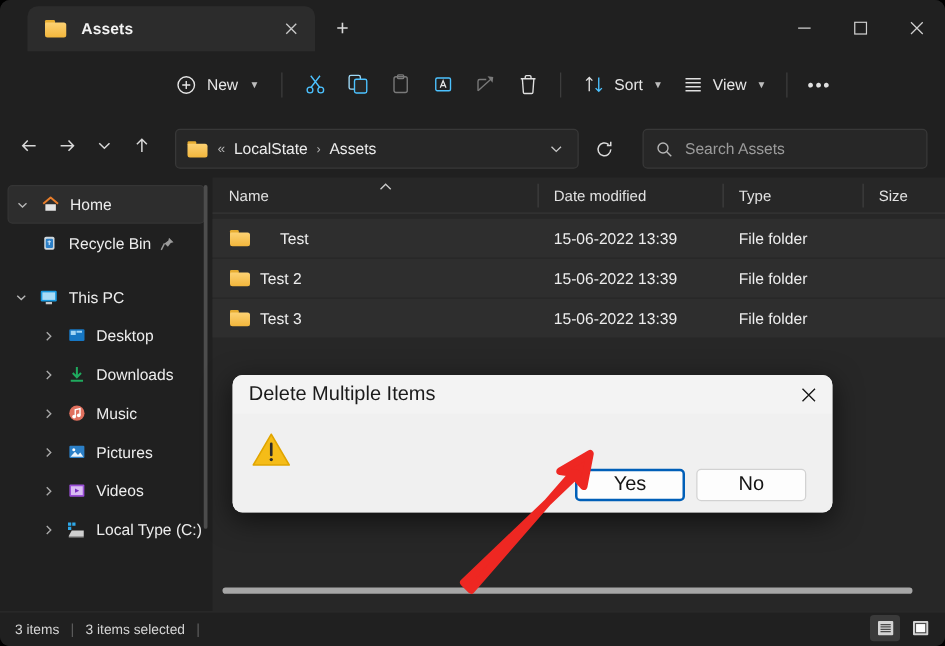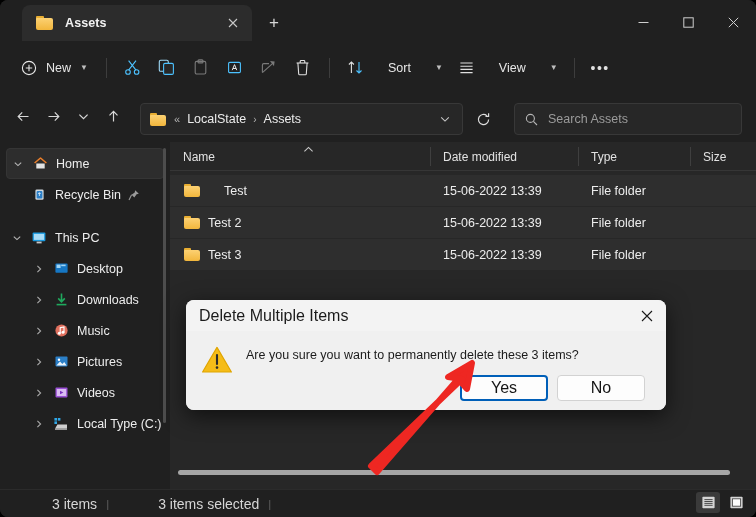--- a/index.html
+++ b/index.html
@@ -63,26 +63,26 @@
     width: 45px; height: 45px; display: flex;
     align-items: center; justify-content: center;
     color: #cfcfcf;
   }
   .wc svg { display: block; }
 
   
   .toolbar {
     position: absolute; left: 0; top: 45px; width: 672px; height: 45px;
     background: #202020;
-    display: flex; align-items: center; padding-left: 12px;
+    display: flex; align-items: center;  justify-content: flex-end;
   }
   .tb-btn {
     height: 30px; display: flex; align-items: center;
     padding: 0 7px; border-radius: 4px; color: #e6e6e6;
-    font-size: 12.5px; gap: 22px;
+    font-size: 12.5px; gap: 6px;
   }
   .tb-btn.new-btn { padding: 0 9px 0 7px; gap: 7px; }
   .tb-ico { width: 20px; height: 20px; display: flex; align-items: center; justify-content: center; }
   .tb-ico svg { display: block; }
   .chev { font-size: 8px; color: #bdbdbd; margin-left: 2px; }
   .tb-sep { width: 1px; height: 20px; background: #3d3d3d; margin: 0 9px; }
   .tb-dots { letter-spacing: 1.4px; font-size: 14px; color: #e0e0e0; line-height: 10px; }
 
   
   .addrrow {
@@ -201,21 +201,21 @@
     position: absolute; left: 8px; bottom: 14px;
     width: 552px; height: 5px; background: #a6a6a6; border-radius: 3px;
   }
 
   
   .statusbar {
     position: absolute; left: 0; top: 489px; width: 756px; height: 28px;
     background: #202020; display: flex; align-items: center; padding-left: 12px;
     border-top: 1px solid #2b2b2b;
   }
-  .st-text { font-size: 14px; color: #d6d6d6; margin-left: 40px; }
+  .st-text { font-size: 11px; color: #d6d6d6; }
   .st-div { color: #5e5e5e; margin: 0 9px; font-size: 11.5px; }
   .view-toggles {
     position: absolute; right: 8px; top: 492px; display: flex; gap: 4px;
   }
   .vt {
     width: 24px; height: 21px; border-radius: 3px;
     display: flex; align-items: center; justify-content: center;
   }
   .vt.active { background: #3a3a3a; }
 
@@ -667,21 +667,20 @@
       </span>
     </div>
     <div class="dlg-body">
       <span class="dlg-warn">
         <svg width="32" height="30" viewBox="0 0 32 30">
           <path d="M16 2.4 L30.4 27 H1.6 Z" fill="#f5bc18" stroke="#e0a500" stroke-width="1.2" stroke-linejoin="round"></path>
           <path d="M16 10 V19" stroke="#2b2b2b" stroke-width="2.1" stroke-linecap="round"></path>
           <circle cx="16" cy="22.6" r="1.3" fill="#2b2b2b"></circle>
         </svg>
       </span>
-      <span class="dlg-msg">Are you sure you want to permanently delete these 3 items?</span>
       <div class="dlg-btn primary">Yes</div>
       <div class="dlg-btn secondary">No</div>
     </div>
   </div>
 
   <svg class="arrow">
     <path d="M371 466 L462 379 L448 377 L472 363 L467 389 L458 379 L377 472 Z" fill="#ee2722" stroke="#ee2722" stroke-width="6" stroke-linejoin="round"></path>
   </svg>
 
 </div>

